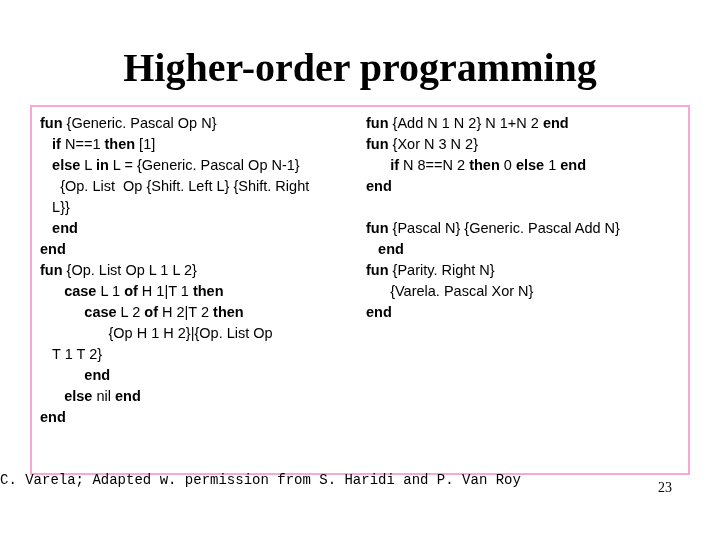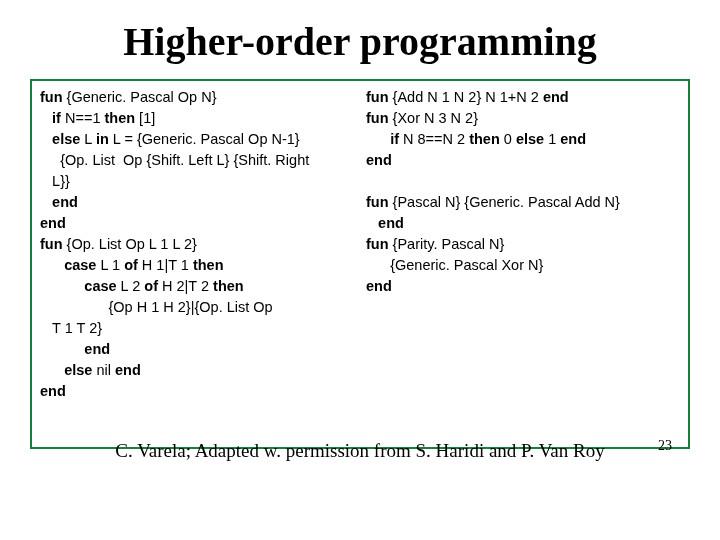--- a/index.html
+++ b/index.html
@@ -9,30 +9,31 @@
     background: #fff;
     font-family: Arial, Helvetica, sans-serif;
     position: relative;
     overflow: hidden;
   }
   .slide {
     width: 720px;
     height: 482px;
     position: relative;
     padding: 18px 30px 0 30px;
+    margin-top: 26px;
   }
   .title {
     font-family: "Times New Roman", Times, serif;
     font-size: 40px;
     text-align: center;
     margin-bottom: 14px;
     color: #000;
   }
   .content {
-    border: 2px solid #15803d;
+    border: 2px solid #f9a8d4;
     width: 660px;
     height: 370px;
     display: flex;
     flex-direction: row;
     padding: 6px 8px;
   }
   .col {
     flex: 1;
     font-size: 14.5px;
     line-height: 1.45;
@@ -40,28 +41,27 @@
     white-space: pre-wrap;
   }
   .col.left { padding-right: 6px; }
   .col.right { padding-left: 6px; }
   .kw { font-weight: bold; }
   .footer {
     position: absolute;
     bottom: 20px;
     left: 0;
     width: 720px;
-    text-align: center;
-    font-family: Liberation Serif, serif;
-    font-size: 19px;
+    font-family: Liberation Mono, monospace;
+    font-size: 14px;
     color: #000;
   }
   .pagenum {
     position: absolute;
-    bottom: 28px;
+    bottom: 12px;
     right: 48px;
     font-family: "Times New Roman", Times, serif;
     font-size: 14px;
     color: #000;
   }
 </style>
 </head>
 <body>
 
 <div class="slide">
@@ -83,20 +83,20 @@
 <span class="kw">           end</span>
 <span class="kw">      else</span><span> nil </span><span class="kw">end</span>
 <span class="kw">end</span></div>
     <div class="col right"><span class="kw">fun</span><span> {Add N 1 N 2} N 1+N 2 </span><span class="kw">end</span>
 <span class="kw">fun</span><span> {Xor N 3 N 2}</span>
 <span class="kw">      if</span><span> N 8==N 2 </span><span class="kw">then</span><span> 0 </span><span class="kw">else</span><span> 1 </span><span class="kw">end</span>
 <span class="kw">end</span>
 <span></span>
 <span class="kw">fun</span><span> {Pascal N} {Generic. Pascal Add N}</span>
 <span class="kw">   end</span>
-<span class="kw">fun</span><span> {Parity. Pascal N}</span>
-<span>      {Generic. Pascal Xor N}</span>
+<span class="kw">fun</span><span> {Parity. Right N}</span>
+<span>      {Varela. Pascal Xor N}</span>
 <span class="kw">end</span></div>
   </div>
 
   <div class="footer">C. Varela;  Adapted w. permission from S. Haridi and P. Van Roy</div>
   <div class="pagenum">23</div>
 </div>
 
 </body></html>

